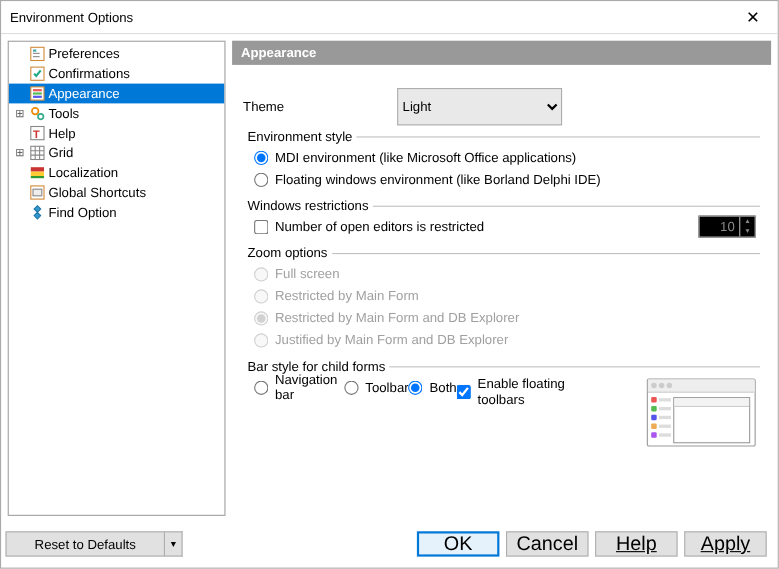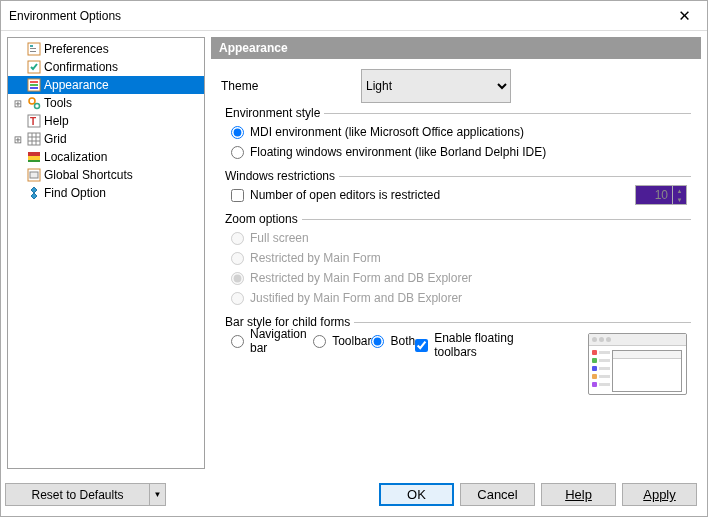--- a/index.html
+++ b/index.html
@@ -10,47 +10,47 @@
 .content { flex: 1; display: flex; padding: 6px; gap: 6px; overflow: hidden; }
 .tree { width: 198px; border: 1px solid #a0a0a0; background: #fff; overflow: auto; padding-top: 2px; }
 .tree-item { display: flex; align-items: center; height: 18px; padding-left: 4px; gap: 2px; cursor: default; white-space: nowrap; }
 .tree-item.selected { background: #0078d7; color: #fff; }
 .tree-exp { width: 12px; display: inline-flex; justify-content: center; color: #666; font-size: 10px; }
 .tree-item.selected .tree-exp { color: #fff; }
 .tree-icon { width: 16px; height: 16px; display: inline-flex; align-items: center; justify-content: center; }
 .tree-icon svg { width: 16px; height: 16px; }
 .main { flex: 1; display: flex; flex-direction: column; }
 .panel-title { background: #999; color: #fff; font-weight: bold; padding: 4px 8px; font-size: 12px; }
-.panel-body { flex: 1; padding: 10px 10px 0 10px; overflow: auto; }
+.panel-body { flex: 1; padding: 10px 10px 0 10px; overflow: auto; margin-top: 11px; }
 .row { display: flex; align-items: center; gap: 10px; margin-bottom: 10px; }
 .theme-label { width: 130px; }
 select { width: 150px; font-family: inherit; font-size: 12px; height: 34px; background: #e9e9e9; border: 1px solid #adadad; }
 .fieldset { border-top: 1px solid #c0c0c0; padding: 8px 4px 4px 10px; margin-bottom: 10px; position: relative; }
 .fieldset-legend { position: absolute; top: -8px; left: 0; background: #fff; padding: 0 4px; }
 .radio-row, .check-row { display: flex; align-items: center; gap: 6px; height: 20px; }
 .disabled { color: #a0a0a0; }
 input[type=radio], input[type=checkbox] { width: 13px; height: 13px; }
 .restrict-row { display: flex; align-items: center; gap: 6px; }
-.num-box { margin-left: auto; display: flex; align-items: stretch; border: 1px solid #b0b0b0; height: 20px; background: #4c1d95; color: #888; }
+.num-box { margin-left: auto; display: flex; align-items: stretch; border: 1px solid #b0b0b0; height: 20px; background: #000000; color: #888; }
 .num-box input { width: 36px; border: none; text-align: right; padding-right: 4px; font-family: inherit; font-size: 12px; background: transparent; color: #888; }
 .spinner { display: flex; flex-direction: column; width: 14px; border-left: 1px solid #b0b0b0; }
 .spinner span { flex: 1; font-size: 6px; display: flex; align-items: center; justify-content: center; color: #888; }
 .barstyle-row { display: flex; gap: 50px; }
 .barstyle-opts { display: flex; flex-direction: row; gap: 0; }
 .preview { width: 110px; height: 62px; border: 1px solid #999; background: #fff; border-radius: 2px; margin-top: 2px; position: relative; }
 .preview-title { height: 12px; background: #eee; border-bottom: 1px solid #ccc; display:flex; align-items:center; gap:2px; padding-left:3px;}
 .preview-title i { width:5px; height:5px; border-radius:50%; background:#ccc; display:block; }
 .preview-inner { width: 70px; height: 42px; border: 1px solid #999; position: absolute; right: 4px; top: 16px; background: #fff; }
 .preview-inner-top { height: 8px; background: #f3f3f3; border-bottom: 1px solid #ccc; }
 .preview-side { position: absolute; left: 3px; top: 16px; display: flex; flex-direction: column; gap: 3px; }
 .preview-side i { width: 18px; height: 5px; display:flex; align-items:center; gap:2px; }
 .preview-side i b { width:5px; height:5px; border-radius:1px; }
 .preview-side i u { flex:1; height:3px; background:#ddd; text-decoration:none; }
 .footer { display: flex; align-items: center; padding: 8px 10px 10px 4px; gap: 6px; }
-.btn { min-width: 75px; height: 23px; border: 1px solid #adadad; background: #e1e1e1; font-family: inherit; font-size: 13px; cursor: default; display: flex; align-items: center; justify-content: center; }
+.btn { min-width: 75px; height: 23px; border: 1px solid #adadad; background: #e1e1e1; font-family: inherit; font-size: 18px; cursor: default; display: flex; align-items: center; justify-content: center; }
 .btn.primary { border: 2px solid #0078d7; background: #e5f1fb; }
 .btn-split { display: flex; }
 .btn-split .main-b { width: 145px; height: 23px; border: 1px solid #adadad; background: #e1e1e1; display:flex; align-items:center; justify-content:center; }
 .btn-split .drop-b { width: 16px; height: 23px; border: 1px solid #adadad; border-left: none; background: #e1e1e1; display:flex; align-items:center; justify-content:center; font-size: 8px; }
 .spacer { flex: 1; }
 </style>
 </head>
 <body>
 
 <div class="titlebar">

